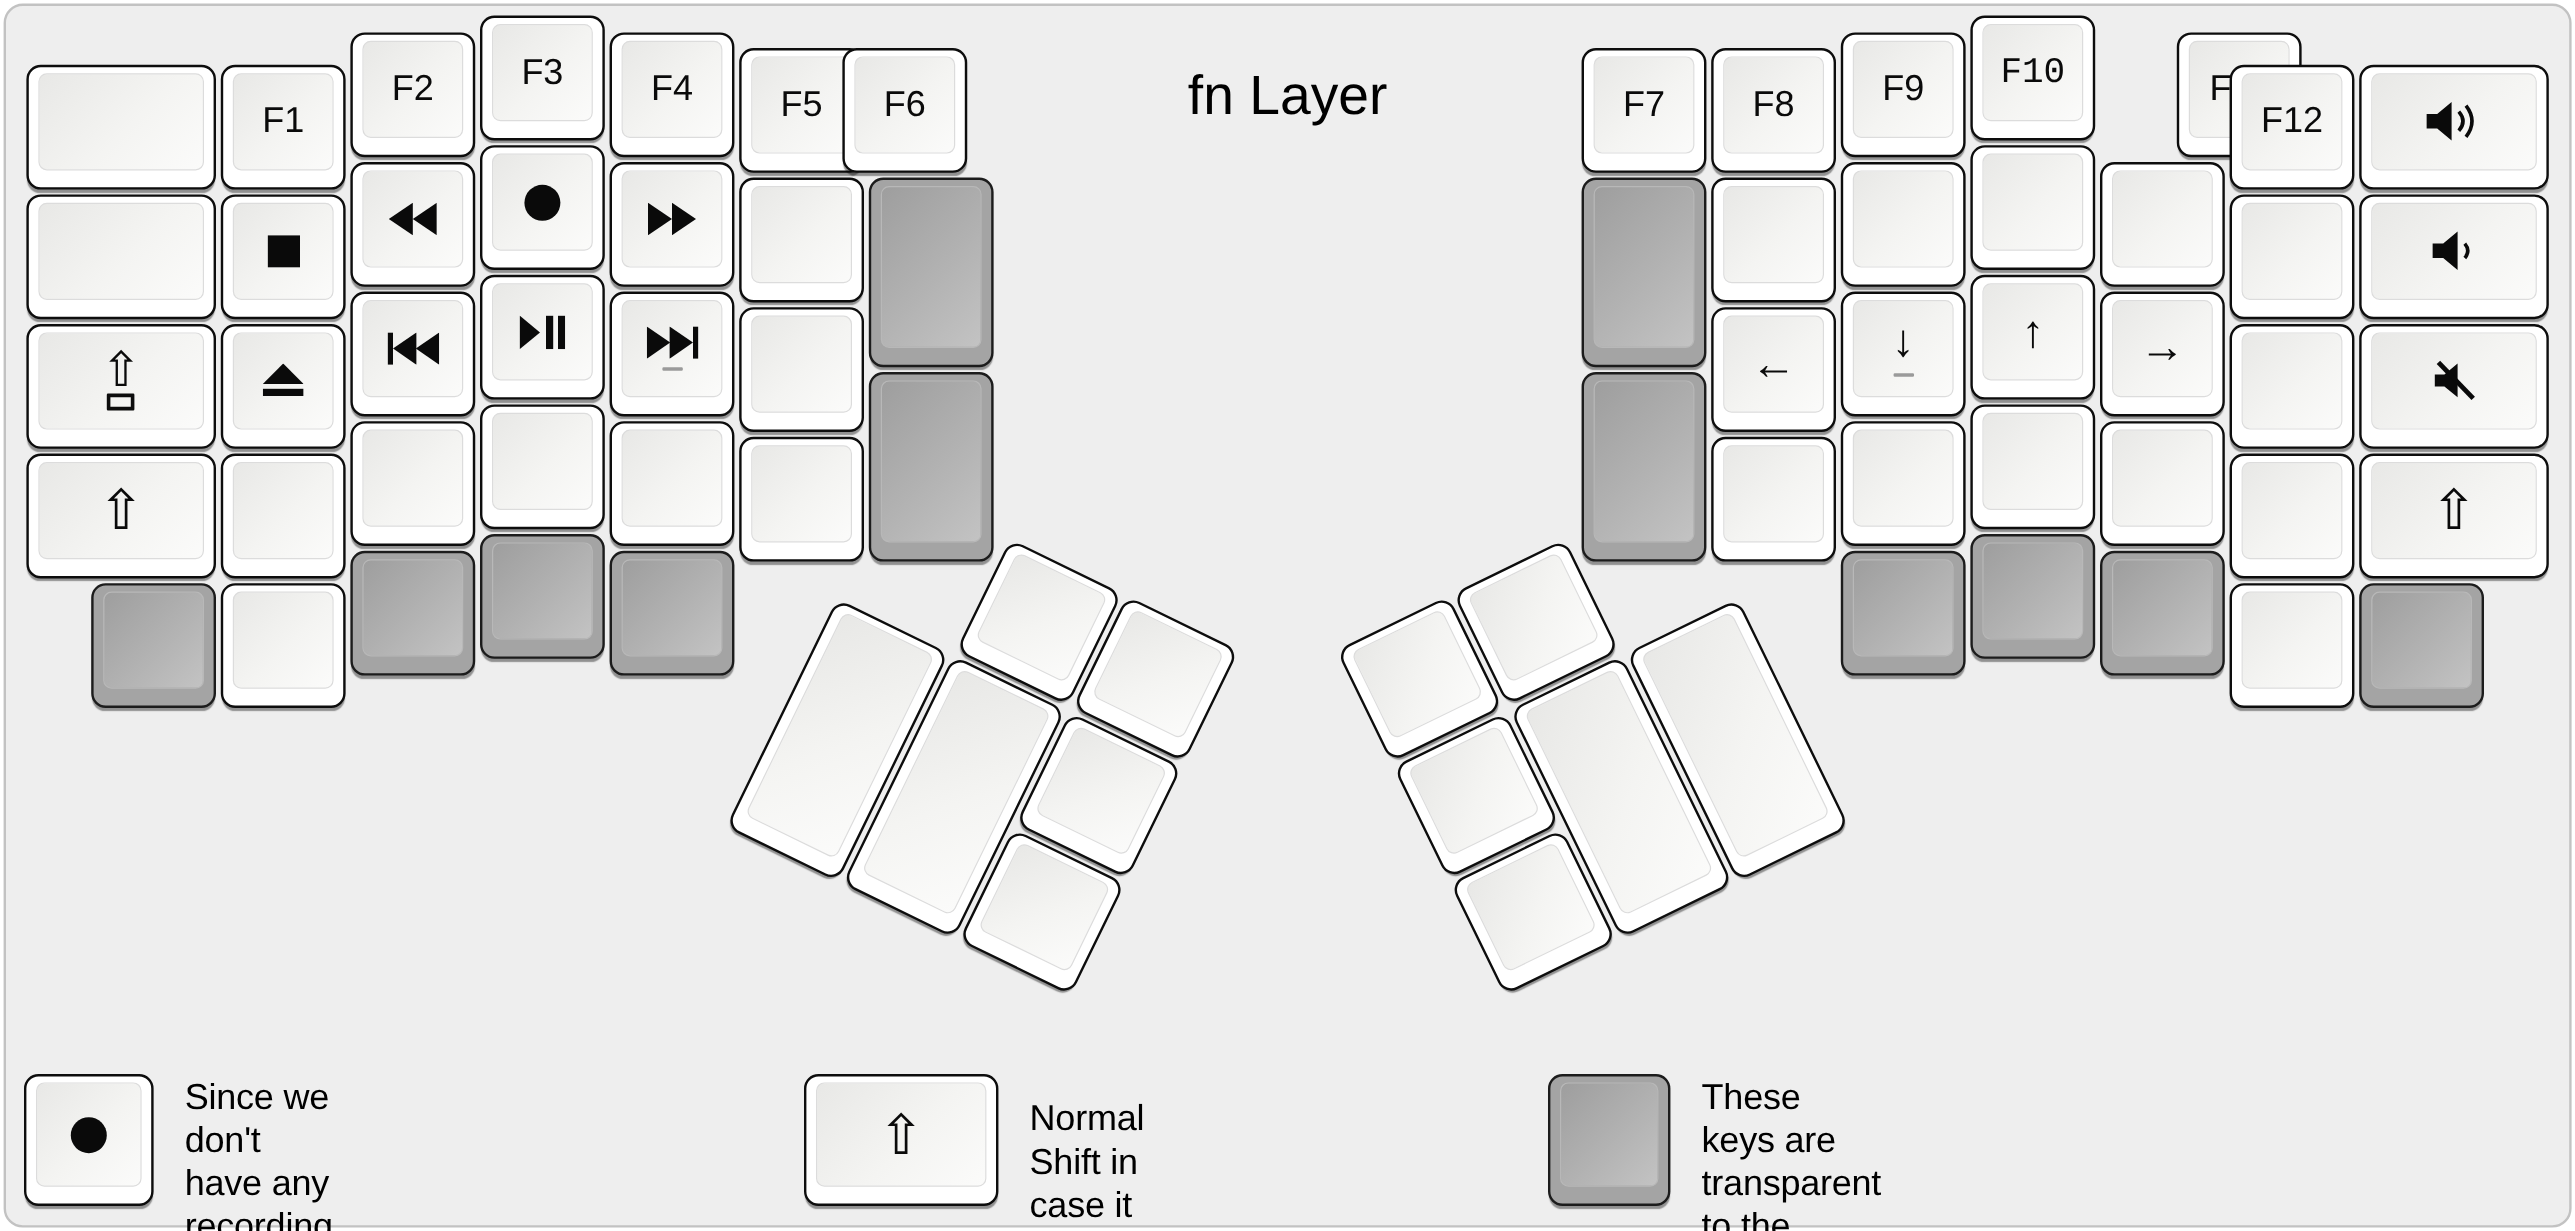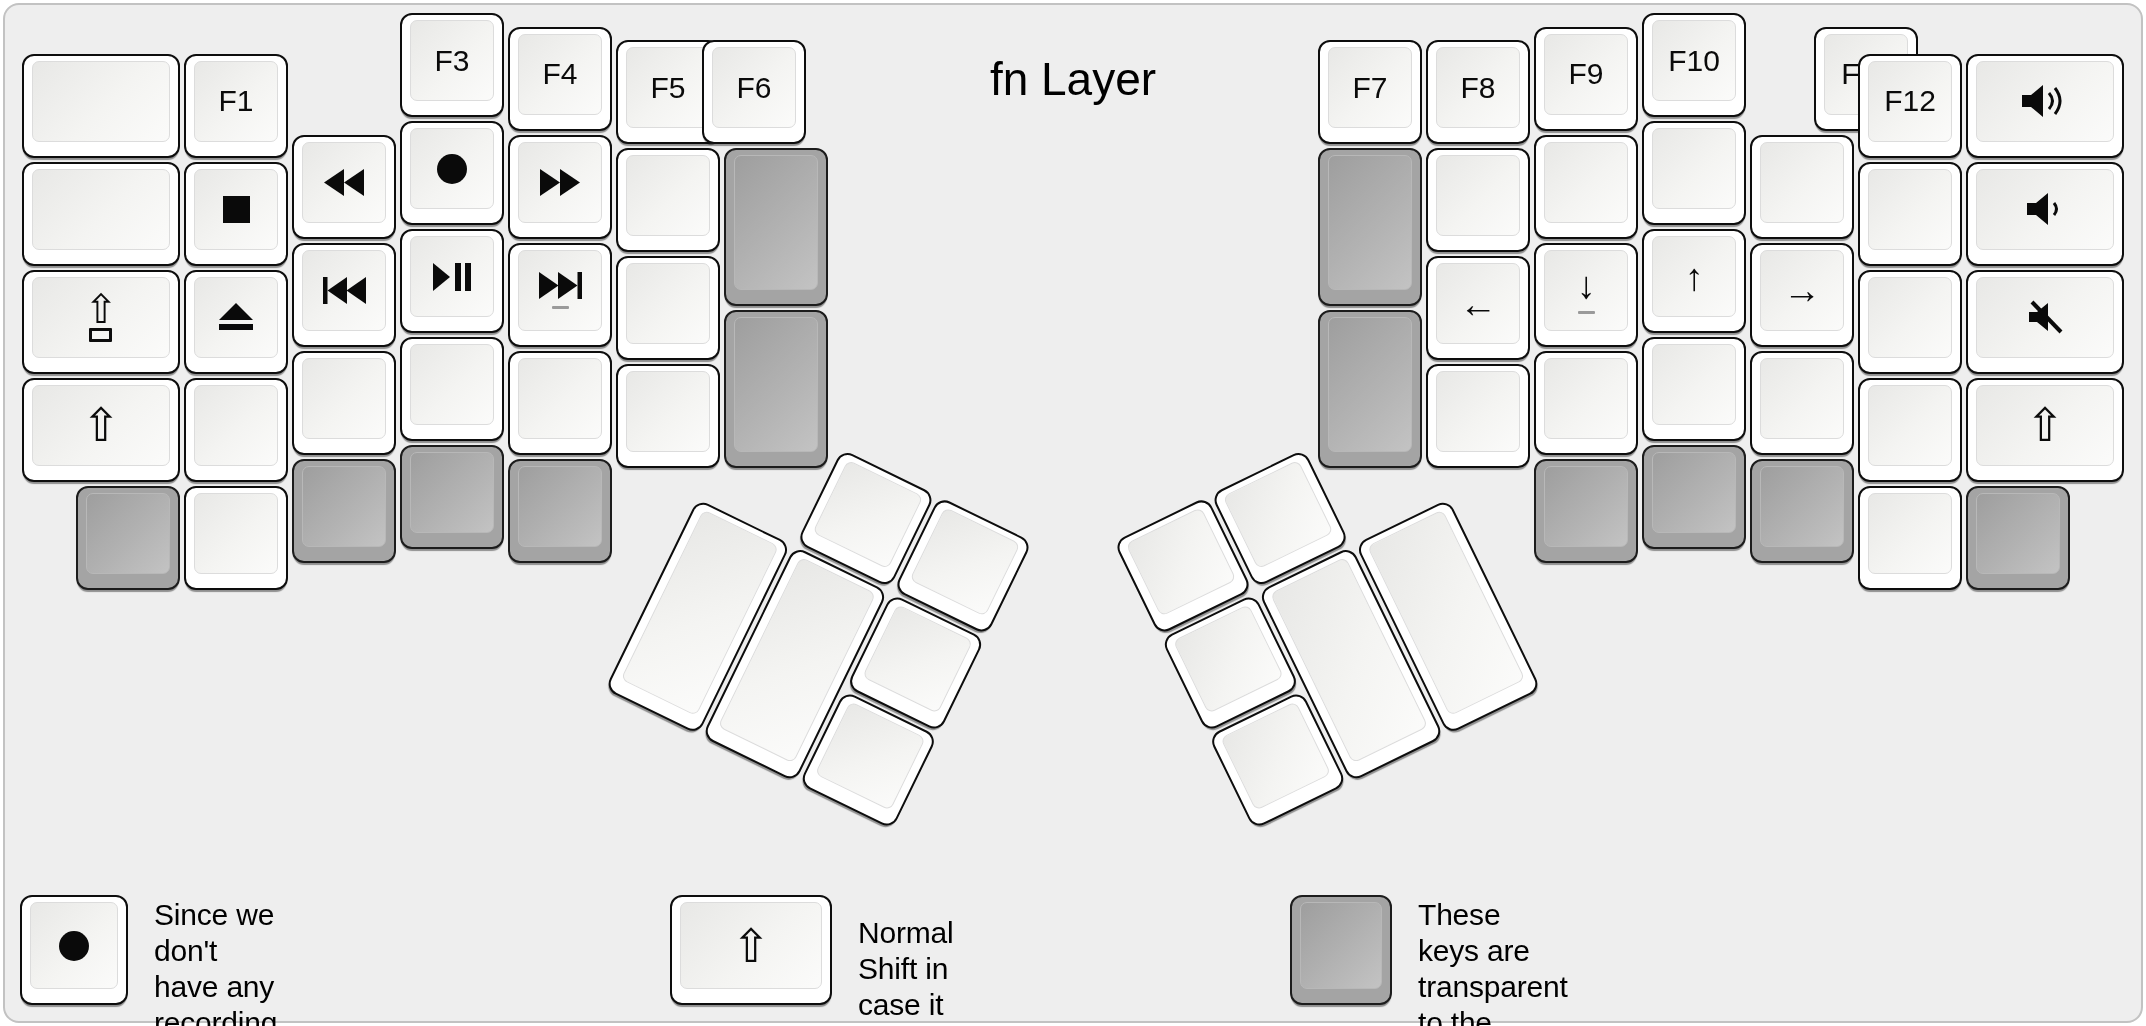--- a/index.html
+++ b/index.html
@@ -187,20 +187,27 @@
       <div class="key" style="left: 162px; top: 364.5px; width: 108px; height: 108px;">
         <div class="cap">
           <div class="captop"></div>
         </div>
       </div>
       <div class="key" style="left: 162px; top: 472.5px; width: 108px; height: 108px;">
         <div class="cap">
           <div class="captop"></div>
         </div>
       </div>
+      <div class="key" style="left: 270px; top: 13.5px; width: 108px; height: 108px;">
+        <div class="cap">
+          <div class="captop">
+            <span class="klabel">F2</span>
+          </div>
+        </div>
+      </div>
       <div class="key" style="left: 270px; top: 121.5px; width: 108px; height: 108px;">
         <div class="cap">
           <div class="captop">
             <span class="icon">
               <svg width="40" height="27">
                 <polygon points="20,0 0,13.5 20,27" style="fill:#0a0a0a"></polygon>
                 <polygon points="40,0 20,13.5 40,27" style="fill:#0a0a0a"></polygon>
               </svg>
             </span>
           </div>
@@ -420,21 +427,21 @@
       <div class="key" style="left: 1512px; top: 337.5px; width: 108px; height: 108px;">
         <div class="cap">
           <div class="captop"></div>
         </div>
       </div>
       <div class="key gray" style="left: 1512px; top: 445.5px; width: 108px; height: 108px;">
         <div class="cap">
           <div class="captop"></div>
         </div>
       </div>
-      <div class="key" style="left: 1620px; top: 0px; width: 108px; height: 108px;">
+      <div class="key" style="left: 1620px; top: 0px; width: 108px; height: 108px; font-family: Liberation Mono, monospace;">
         <div class="cap">
           <div class="captop">
             <span class="klabel">F10</span>
           </div>
         </div>
       </div>
       <div class="key" style="left: 1620px; top: 108px; width: 108px; height: 108px;">
         <div class="cap">
           <div class="captop"></div>
         </div>

